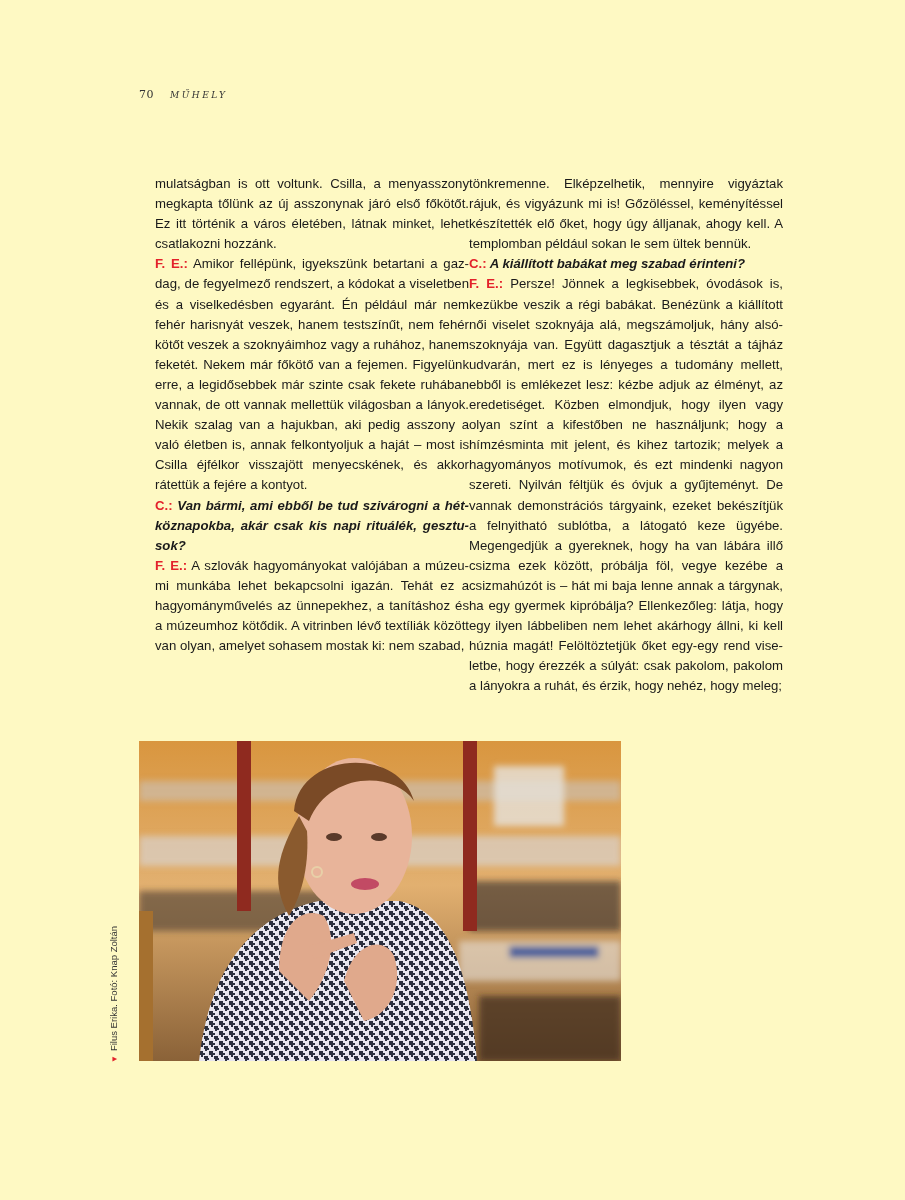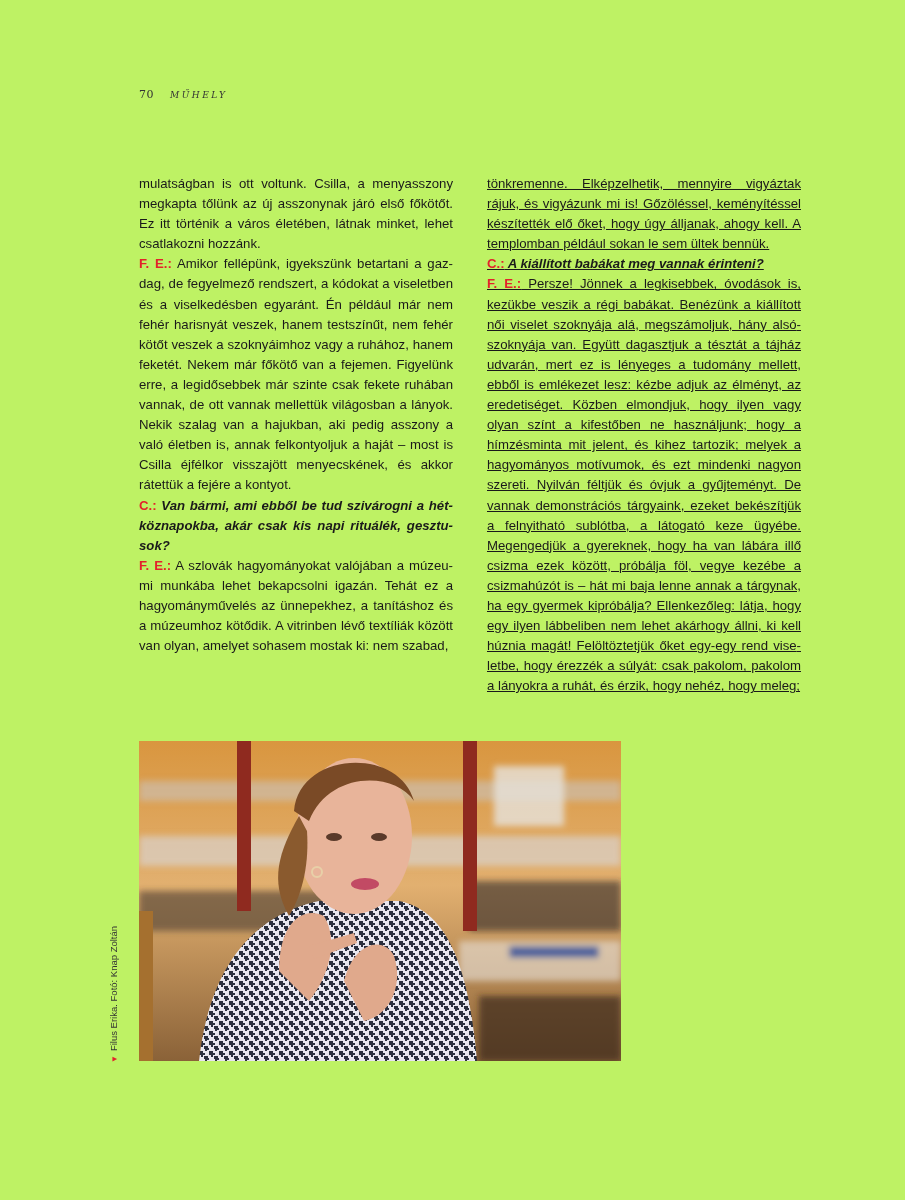--- a/index.html
+++ b/index.html
@@ -1,23 +1,23 @@
 <!DOCTYPE html>
 <html><head>
   <meta charset="utf-8">
   <style>
     html, body { margin: 0; padding: 0; background: #ffffff; }
     body { width: 905px; height: 1200px; position: relative; overflow: hidden; }
-    .page { position: absolute; left: 0; top: 0; width: 905px; height: 1200px; background: #bef264; }
+    .page { position: absolute; left: 0; top: 0; width: 905px; height: 1200px; background: #fef9c3; }
     .running-head { position: absolute; left: 139px; top: 88px; font-family: "DejaVu Serif", serif; font-size: 11px; color: #333; letter-spacing: 0.5px; }
     .running-head .num { margin-right: 12px; }
     .running-head .sec { font-style: italic; letter-spacing: 2.5px; font-size: 9px; }
-    .column { position: absolute; top: 174px; width: 314px; font-family: "Liberation Sans", sans-serif; font-size: 13.2px; line-height: 20.1px; color: #1a1a1a; text-align: justify; hyphens: manual; }
+    .column { position: absolute; top: 174px; width: 314px; font-family: "Liberation Sans", sans-serif; font-size: 13.2px; line-height: 20.1px; color: #1a1a1a; text-align: justify; hyphens: manual; margin-left: 16px; }
     .col-left { left: 139px; }
-    .col-right { left: 487px; text-decoration: underline; }
+    .col-right { left: 453px; }
     .column p { margin: 0; }
     .q { font-weight: bold; font-style: italic; }
     .lbl { color: #e3222b; font-weight: bold; font-style: normal; }
     .photo { position: absolute; left: 139px; top: 741px; width: 482px; height: 320px; overflow: hidden; background: #c88a45; }
     .credit { position: absolute; left: 108px; top: 1063px; transform-origin: left top; transform: rotate(-90deg); font-family: "Liberation Sans", sans-serif; font-size: 9.5px; color: #333; white-space: nowrap; }
     .credit .tri { color: #e3222b; font-size: 8px; margin-right: 4px; }
   </style>
 </head>
 <body>
 
@@ -37,21 +37,21 @@
       <span class="lbl">C.:</span><span> Van bármi, ami ebből be tud szivárogni a hét­köznapokba, akár csak kis napi rituálék, gesztu­sok?</span>
     </p>
     <p>
       <span class="lbl">F. E.:</span><span> A szlovák hagyományokat valójában a múzeu­mi munkába lehet bekapcsolni igazán. Tehát ez a hagyományművelés az ünnepekhez, a tanításhoz és a múzeumhoz kötődik. A vitrinben lévő textíliák között van olyan, amelyet sohasem mostak ki: nem szabad,</span>
     </p>
   </div>
 
   <div class="column col-right">
     <p>tönkremenne. Elképzelhetik, mennyire vigyáztak rájuk, és vigyázunk mi is! Gőzöléssel, keményítéssel készítették elő őket, hogy úgy álljanak, ahogy kell. A templomban például sokan le sem ültek bennük.</p>
     <p class="q">
-      <span class="lbl">C.:</span><span> A kiállított babákat meg vannak érinteni?</span>
+      <span class="lbl">C.:</span><span> A kiállított babákat meg szabad érinteni?</span>
     </p>
     <p>
       <span class="lbl">F. E.:</span><span> Persze! Jönnek a legkisebbek, óvodások is, kezükbe veszik a régi babákat. Benézünk a kiállított női viselet szoknyája alá, megszámoljuk, hány alsó­szoknyája van. Együtt dagasztjuk a tésztát a tájház udvarán, mert ez is lényeges a tudomány mellett, ebből is emlékezet lesz: kézbe adjuk az élményt, az eredetiséget. Közben elmondjuk, hogy ilyen vagy olyan színt a kifestőben ne használjunk; hogy a hímzésminta mit jelent, és kihez tartozik; melyek a hagyományos motívumok, és ezt mindenki nagyon szereti. Nyilván féltjük és óvjuk a gyűjteményt. De vannak demonstrációs tárgyaink, ezeket bekészít­jük a felnyitható sublótba, a látogató keze ügyébe. Megengedjük a gyereknek, hogy ha van lábára illő csizma ezek között, próbálja föl, vegye kezébe a csizmahúzót is – hát mi baja lenne annak a tárgynak, ha egy gyermek kipróbálja? Ellenkezőleg: látja, hogy egy ilyen lábbeliben nem lehet akárhogy állni, ki kell húznia magát! Felöltöztetjük őket egy-egy rend vise­letbe, hogy érezzék a súlyát: csak pakolom, pakolom a lányokra a ruhát, és érzik, hogy nehéz, hogy meleg;</span>
     </p>
   </div>
 
   <div class="photo" title="Woman in houndstooth top gesturing with both hands, blurred museum textiles and red wooden posts in background">
     <svg width="482" height="320" viewBox="0 0 482 320" xmlns="http://www.w3.org/2000/svg">
       <defs>
         <linearGradient id="bg" x1="0" y1="0" x2="0" y2="1">

